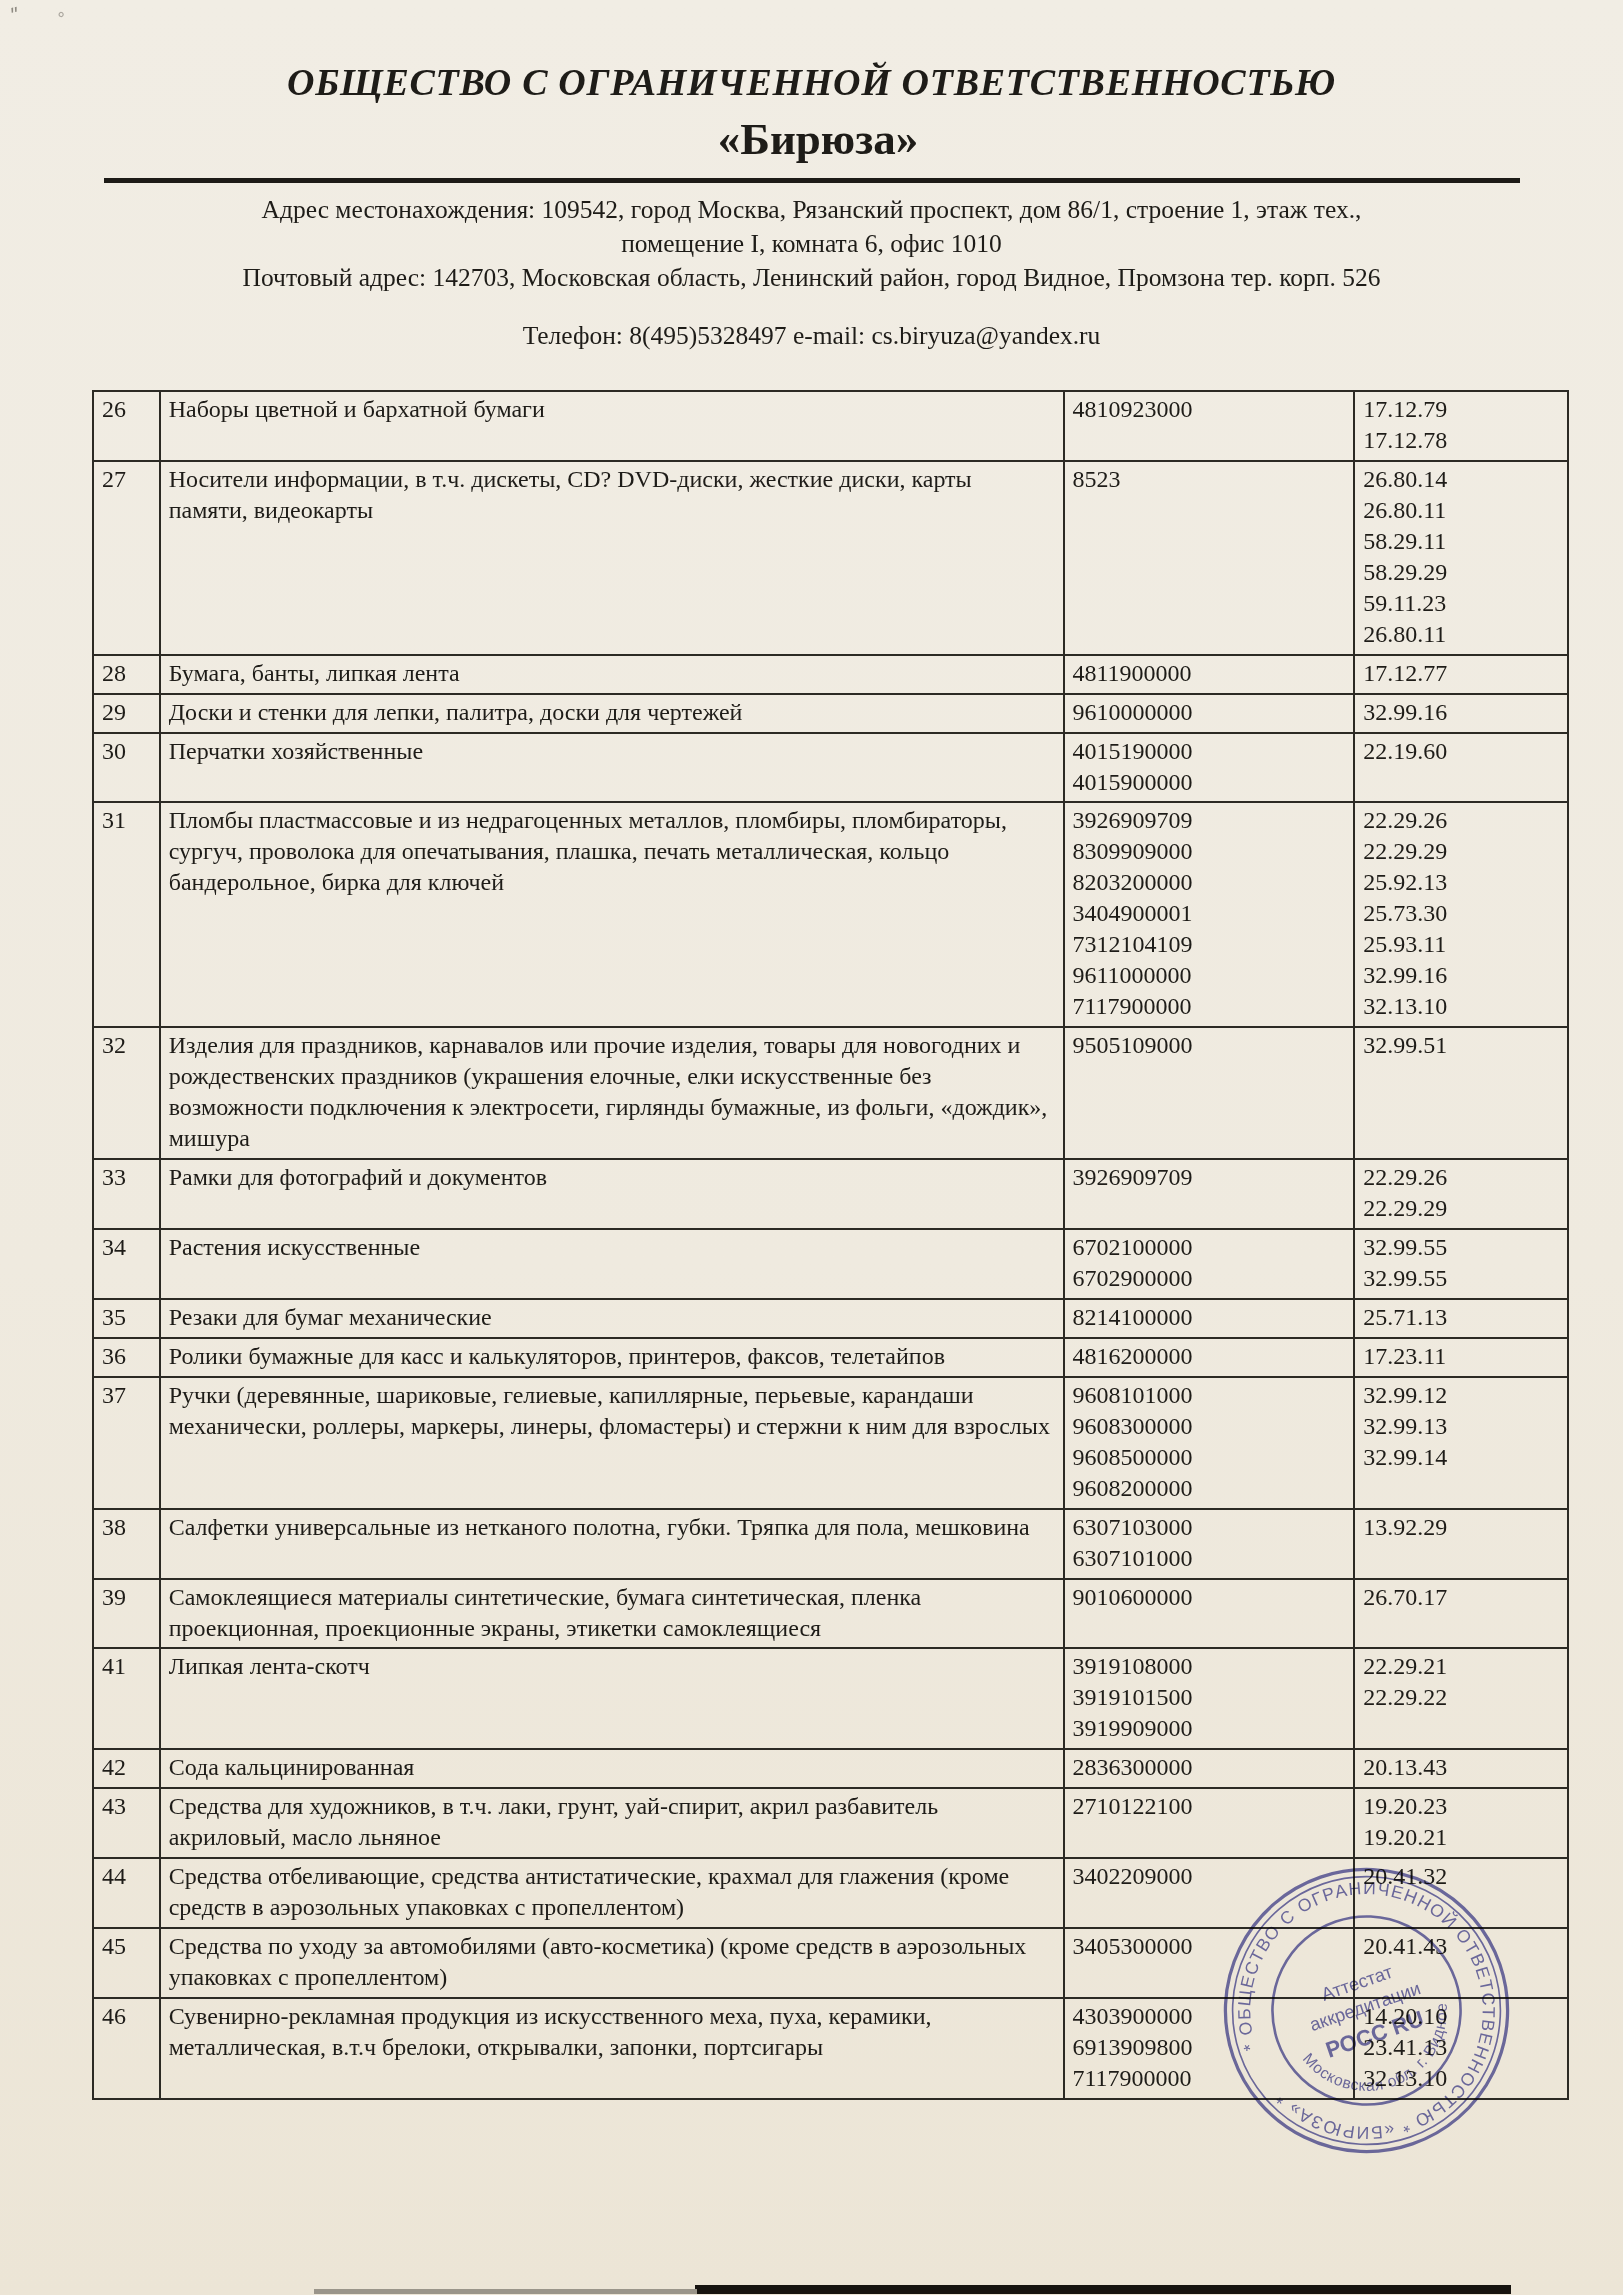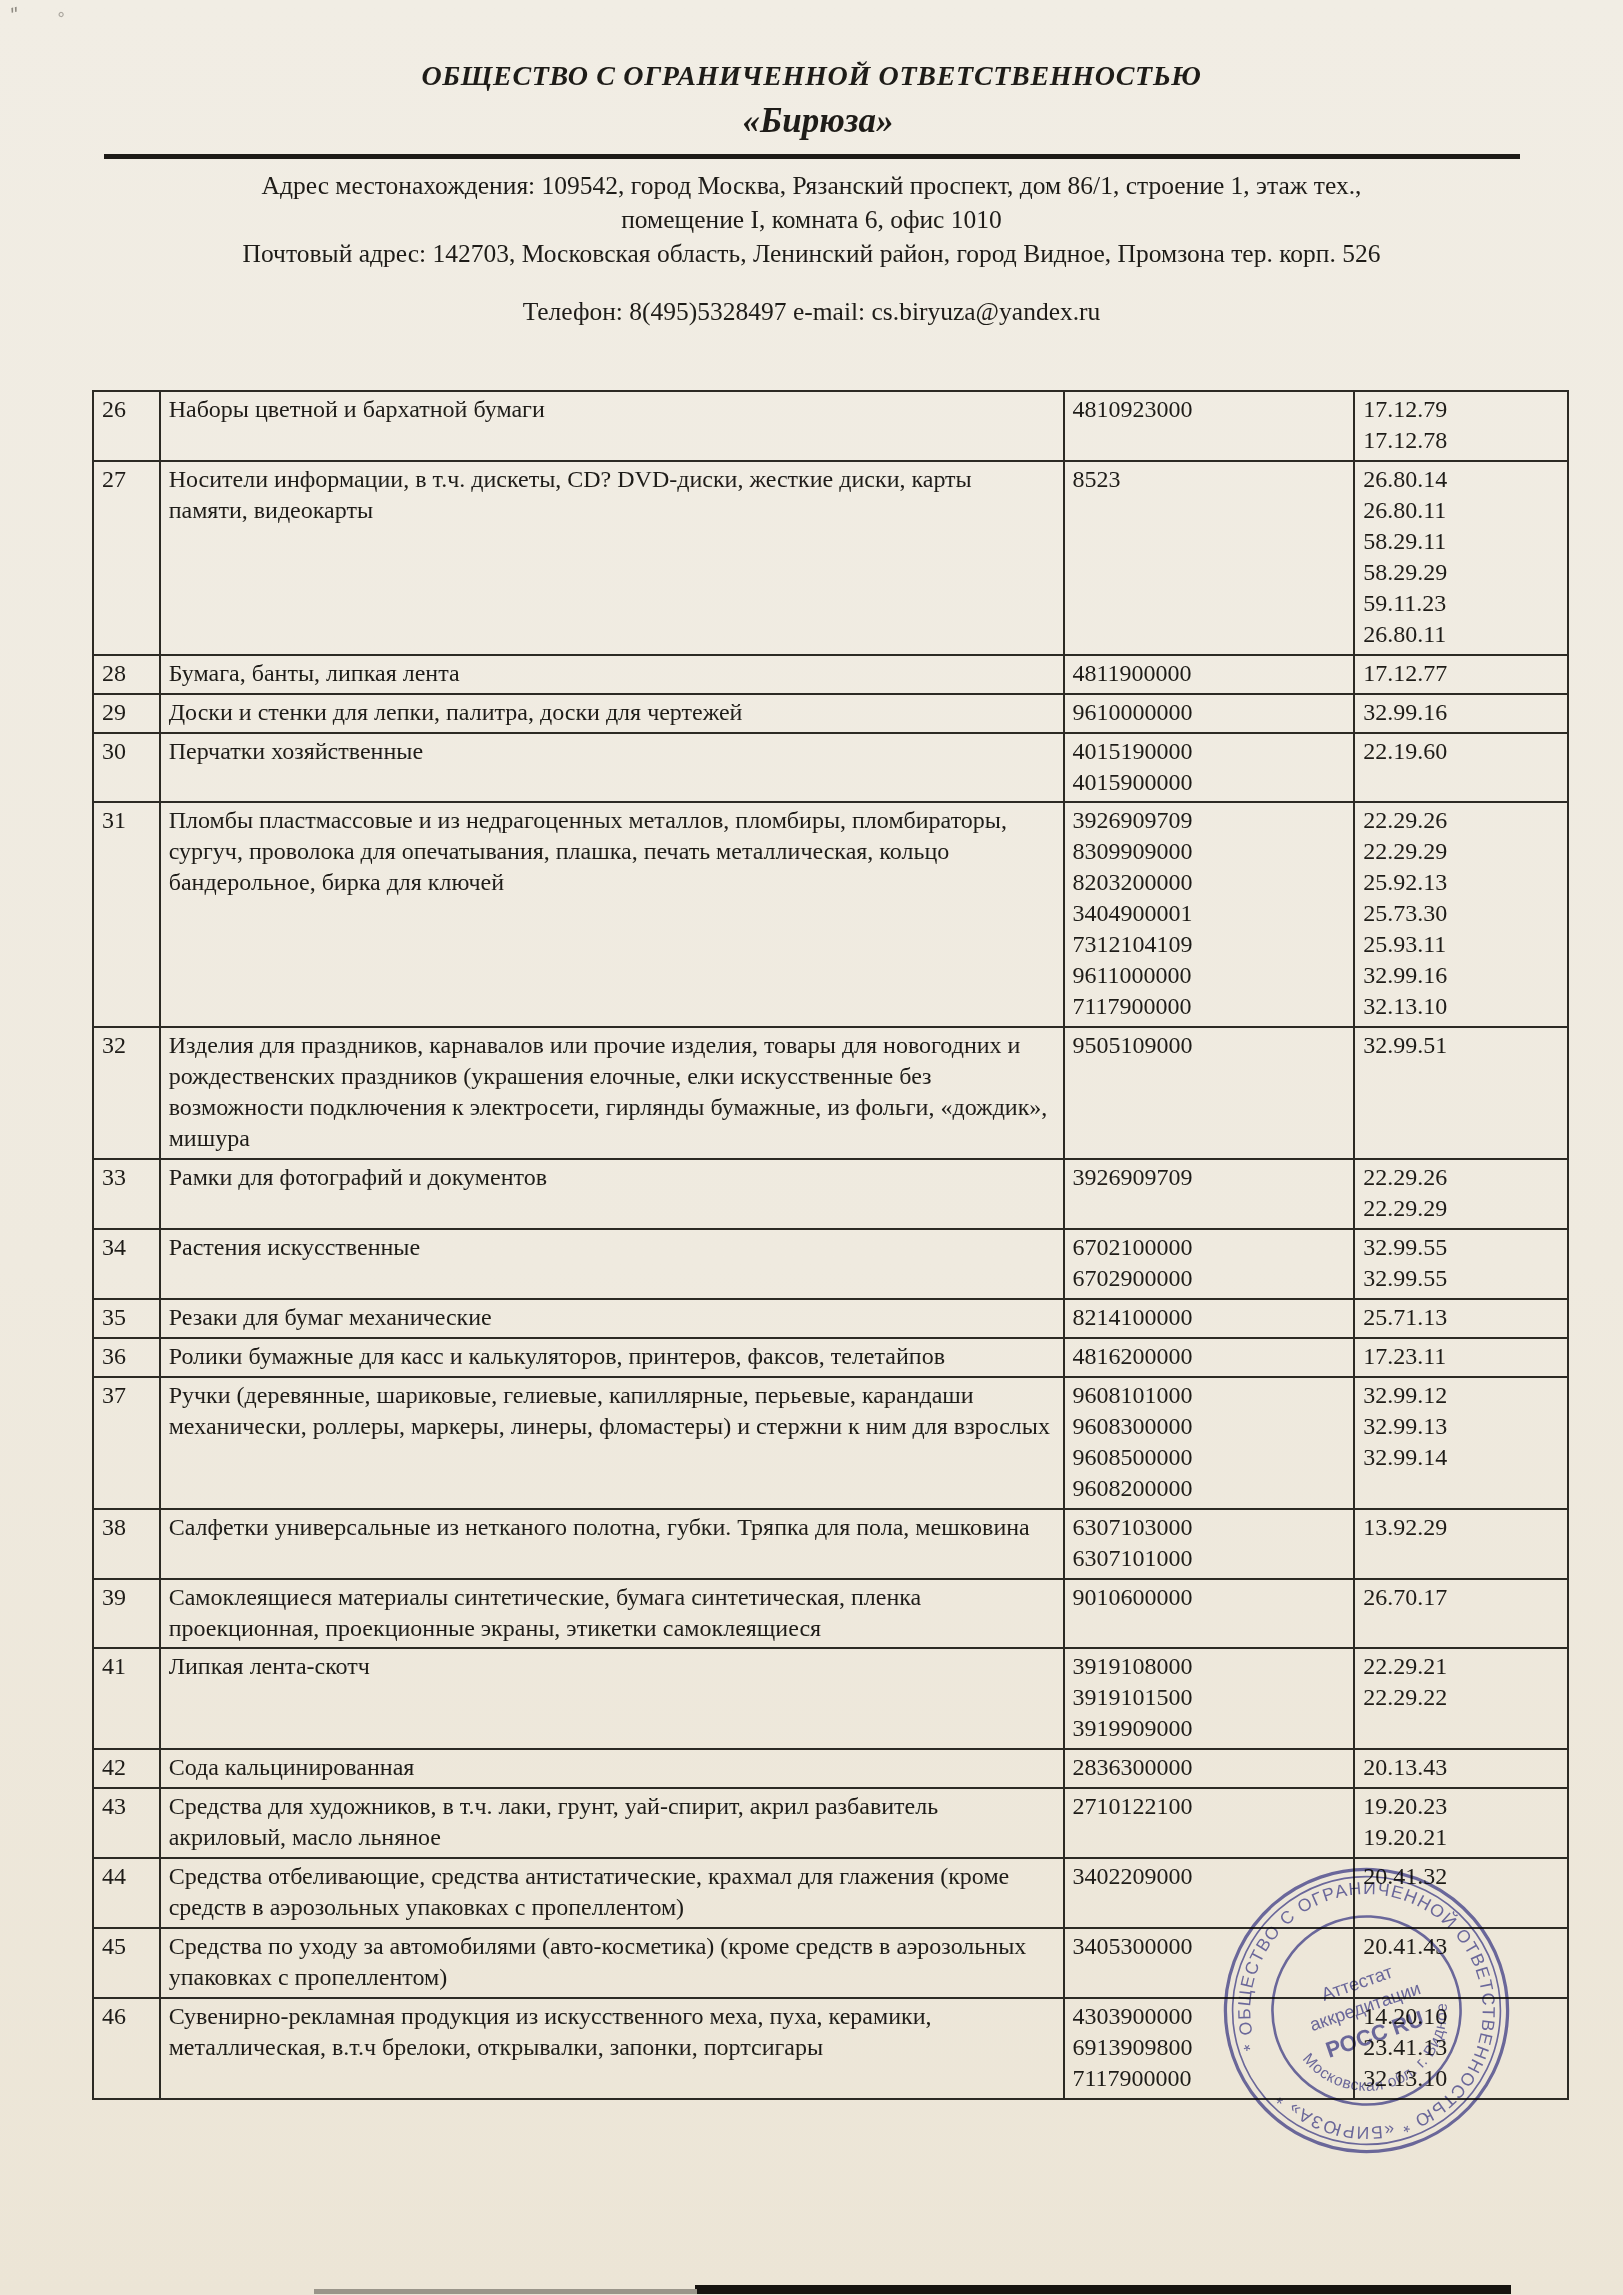--- a/index.html
+++ b/index.html
@@ -9,25 +9,25 @@
     position: relative;
     overflow: hidden;
     background: linear-gradient(180deg, #f1ede4 0%, #efeadf 55%, #ece5d6 100%);
     font-family: "Liberation Serif", "DejaVu Serif", serif;
     color: #1e1c18;
   }
 
   
   .header { text-align: center; padding-top: 60px; }
   .title {
-    font-size: 28px; font-weight: bold; font-style: italic;
+    font-size: 38px; font-weight: bold; font-style: italic;
     letter-spacing: 0.7px;
   }
   .subtitle {
-    font-size: 35px; font-weight: bold; font-style: italic;
+    font-size: 45px; font-weight: bold; 
     margin-top: 9.2px;
     padding-left: 13px;
   }
   .header-rule {
     width: 1416px; height: 4.6px; background: #1d1b17;
     margin: 13px auto 10.5px auto;
   }
   .addr { font-size: 25.5px; line-height: 34px; text-align: center; }
   .addr-gap { height: 23.6px; }
 

